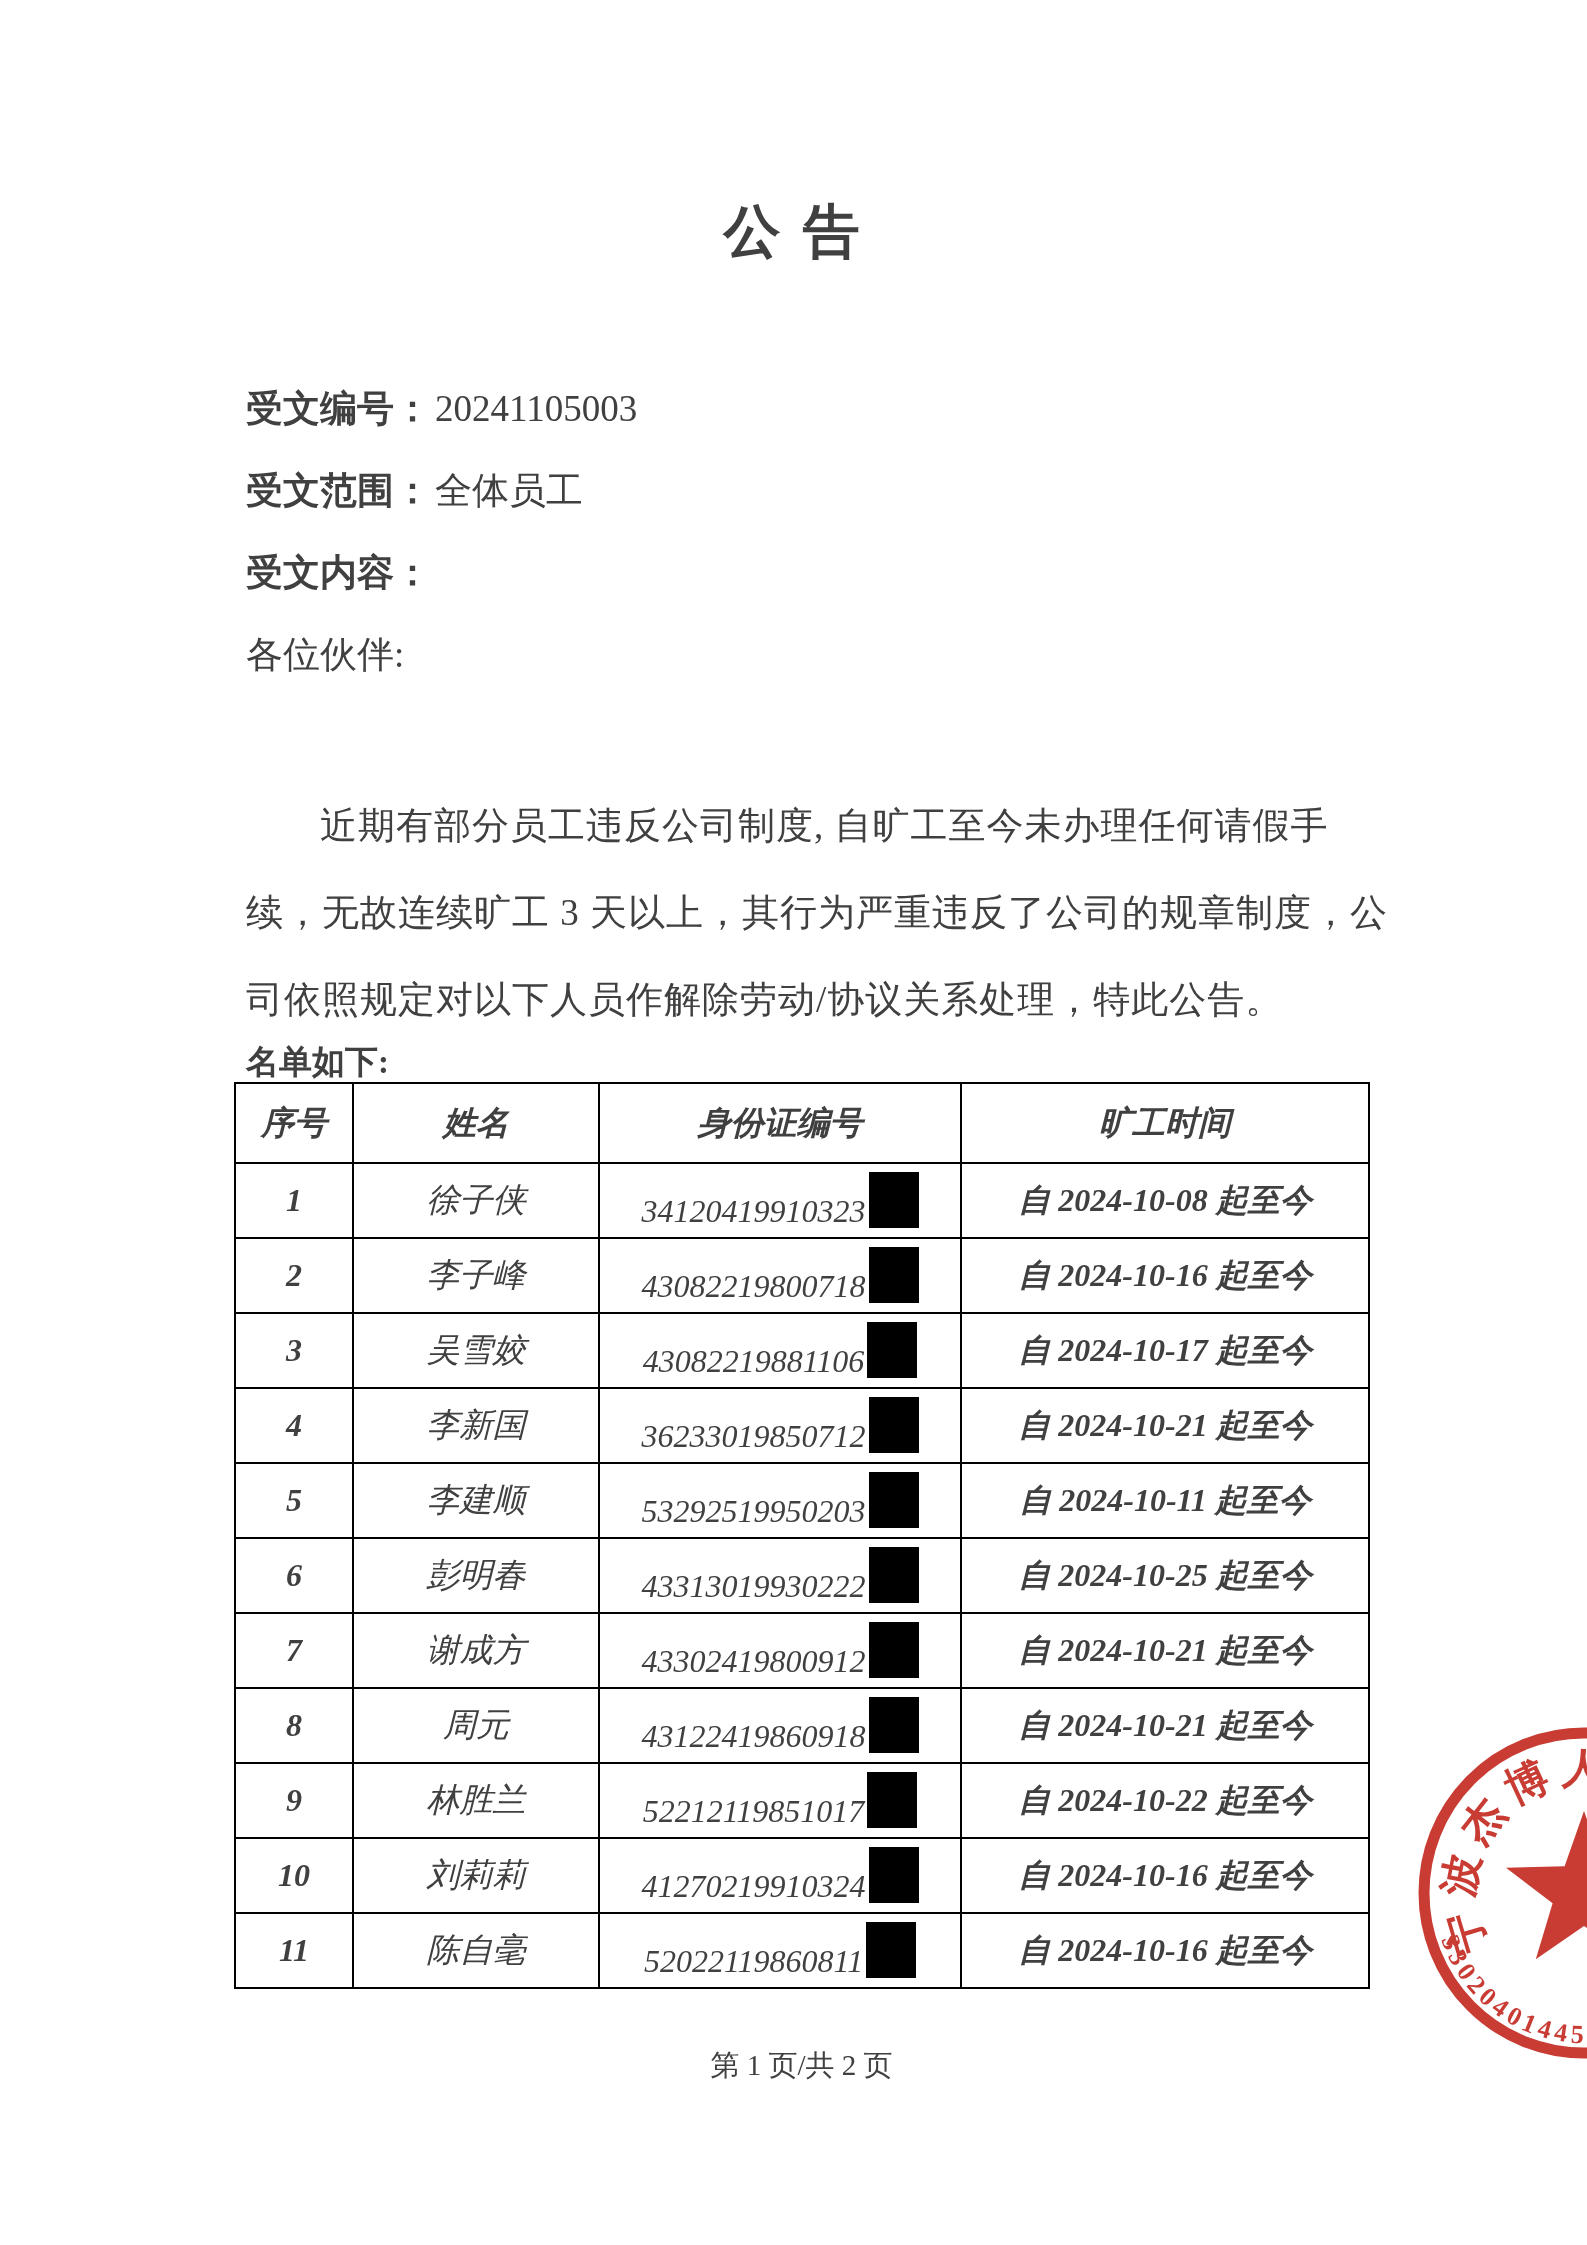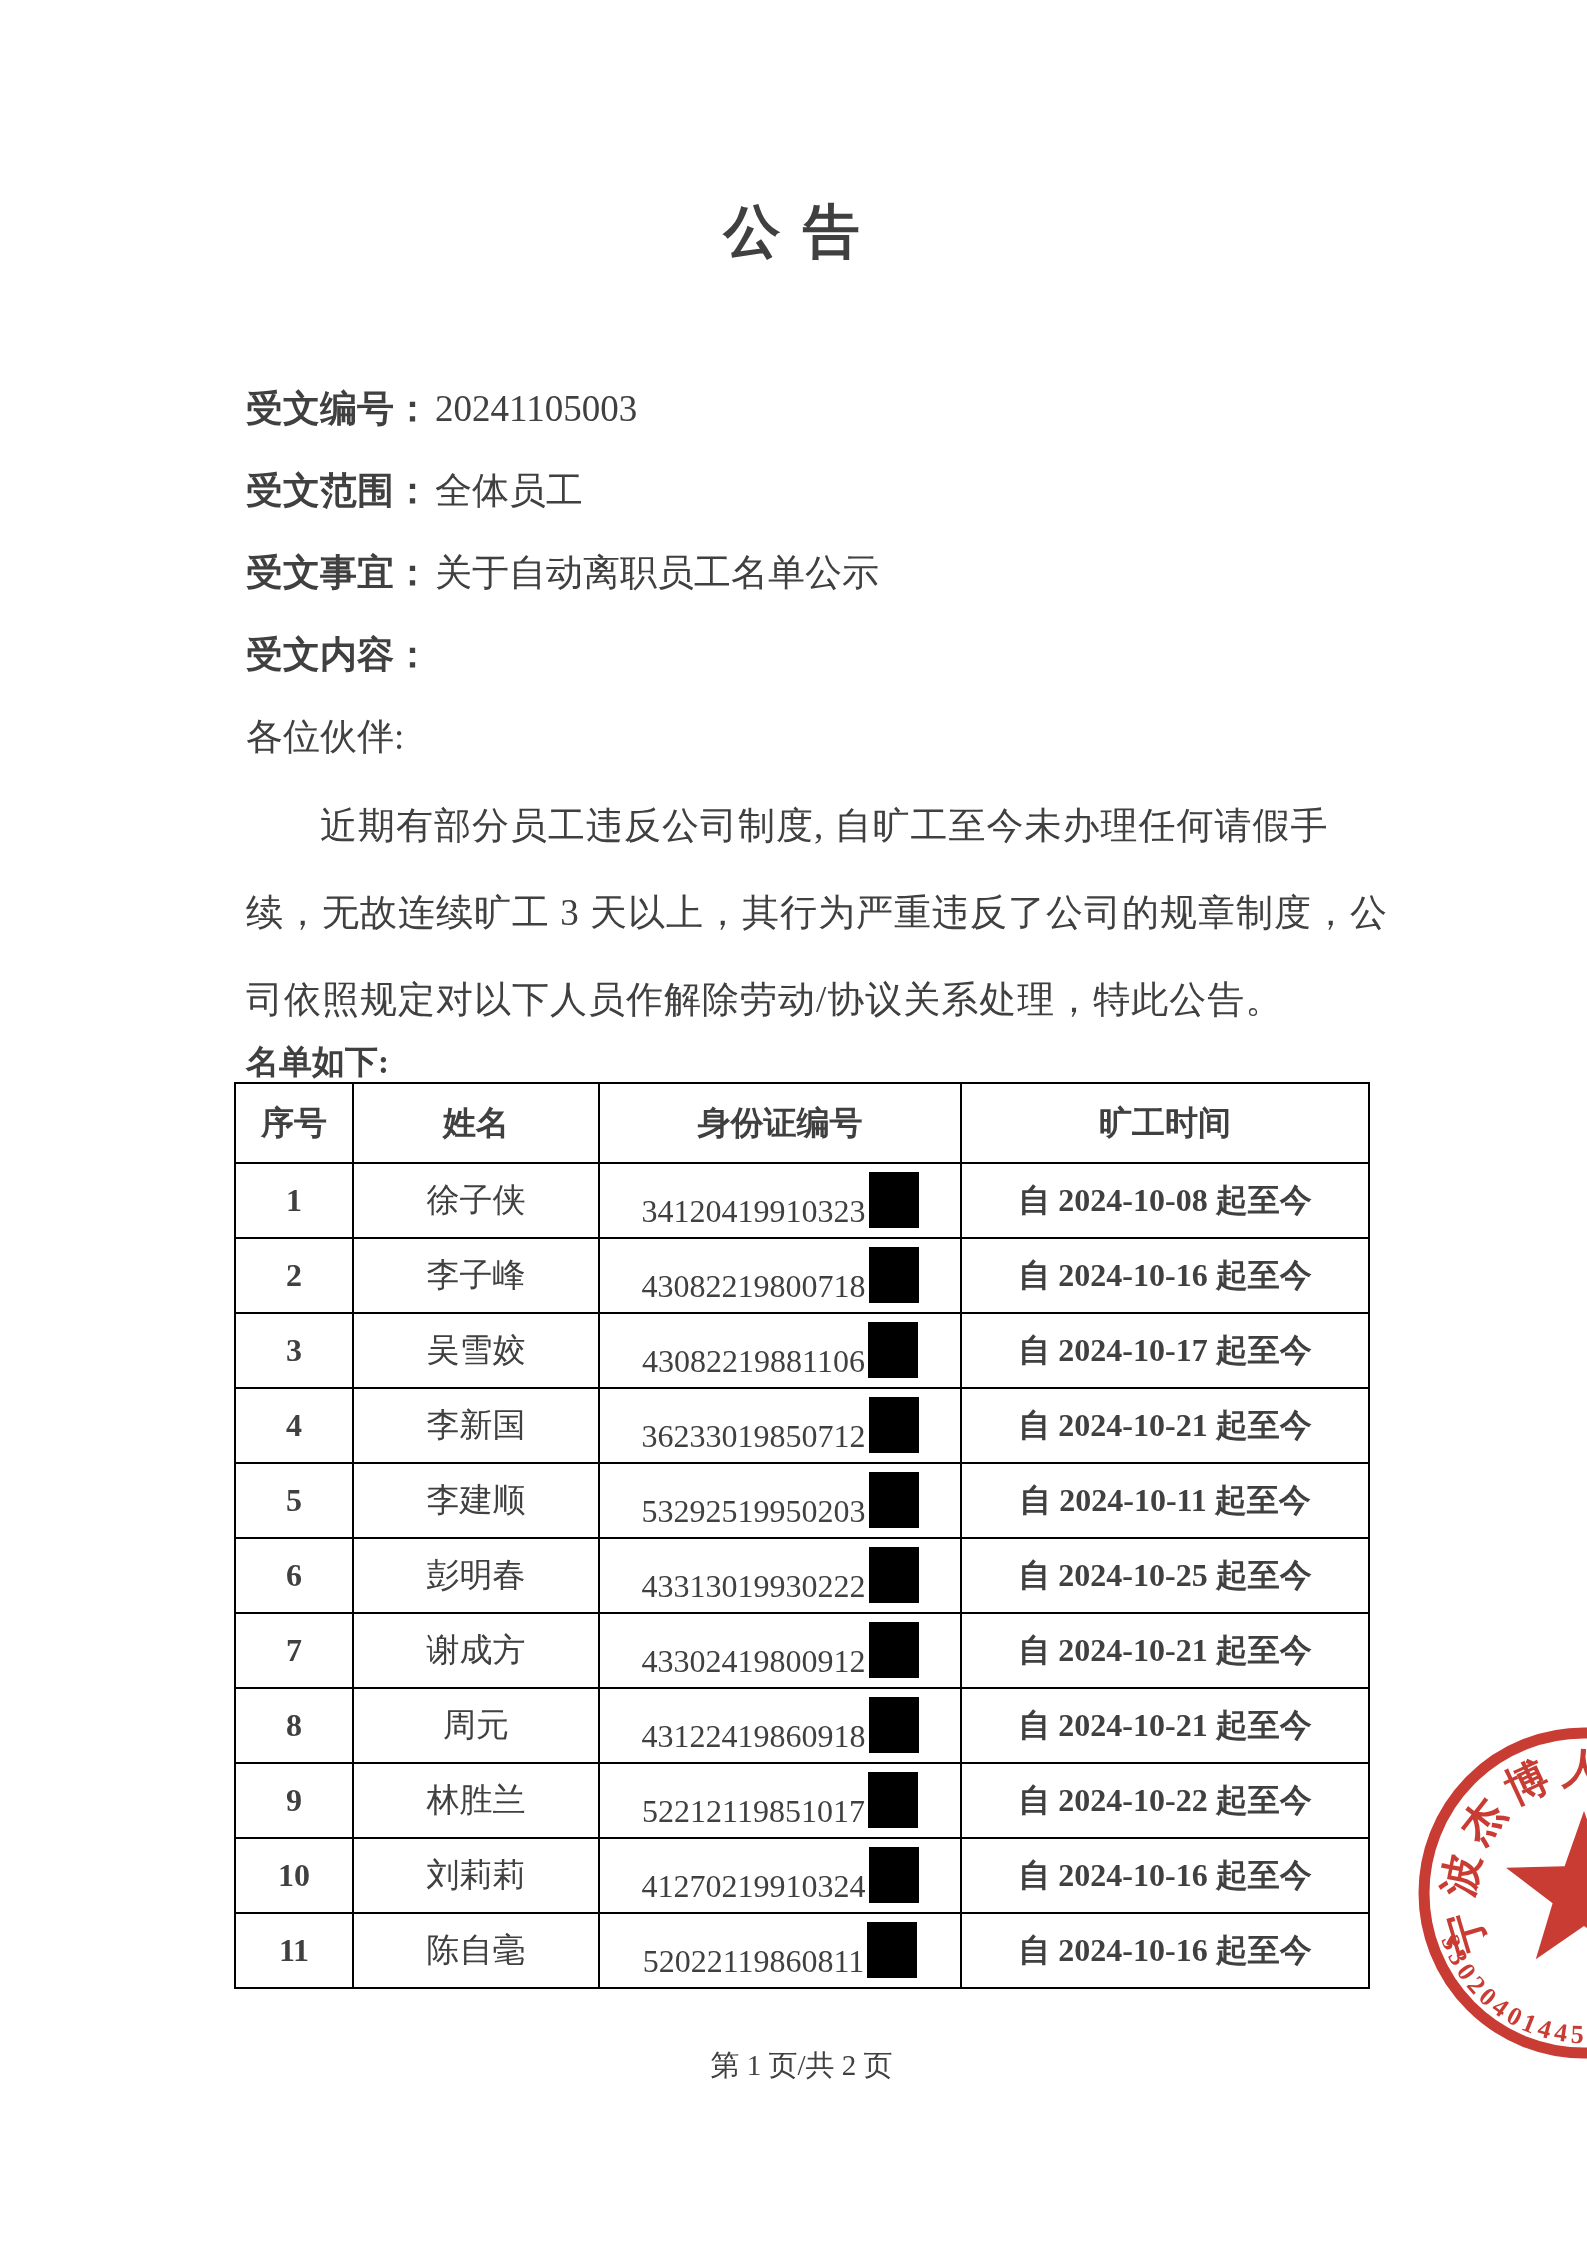--- a/index.html
+++ b/index.html
@@ -26,21 +26,21 @@
   .para-line{height:87px;line-height:87px;white-space:nowrap;letter-spacing:1px;}
   .para-line:first-child{text-indent:74px;}
   .list-label{position:absolute;left:246px;top:1040px;font-size:33px;font-weight:bold;}
   table.roster{
     position:absolute;left:234px;top:1082px;
     width:1134px;border-collapse:collapse;table-layout:fixed;
   }
   table.roster th,table.roster td{
     border:2px solid #000;
     text-align:center;vertical-align:middle;
-    padding:0;overflow:visible;
+    padding:0;overflow:visible;font-style:italic;
   }
   table.roster thead tr{height:80px;}
   table.roster tbody tr{height:75px;}
   table.roster th{font-size:33px;font-weight:bold;}
   td.cell-no{font-size:32px;font-weight:bold;}
   td.cell-name{font-size:33px;font-weight:normal;}
   td.cell-id{font-size:32px;font-weight:normal;white-space:nowrap;}
   td.cell-absence{font-size:32px;font-weight:bold;white-space:nowrap;}
   .redact{
     display:inline-block;width:50px;height:56px;
@@ -62,21 +62,20 @@
 </head>
 <body>
 
 <div class="page">
 
   <div class="doc-title">公 告</div>
 
   <div class="fields">
       <div class="field-row"><span class="field-label">受文编号：</span><span class="field-value">20241105003</span></div>
       <div class="field-row"><span class="field-label">受文范围：</span><span class="field-value">全体员工</span></div>
-      <div class="field-row"><span class="field-label">受文事宜：</span><span class="field-value">关于自动离职员工名单公示</span></div>
       <div class="field-row"><span class="field-label">受文内容：</span><span class="field-value"></span></div>
       <div class="field-row salutation-row">各位伙伴:</div>
     </div>
 
   <div class="body-para">
       <div class="para-line">近期有部分员工违反公司制度, 自旷工至今未办理任何请假手</div>
       <div class="para-line">续，无故连续旷工 3 天以上，其行为严重违反了公司的规章制度，公</div>
       <div class="para-line">司依照规定对以下人员作解除劳动/协议关系处理，特此公告。</div>
     </div>
 

